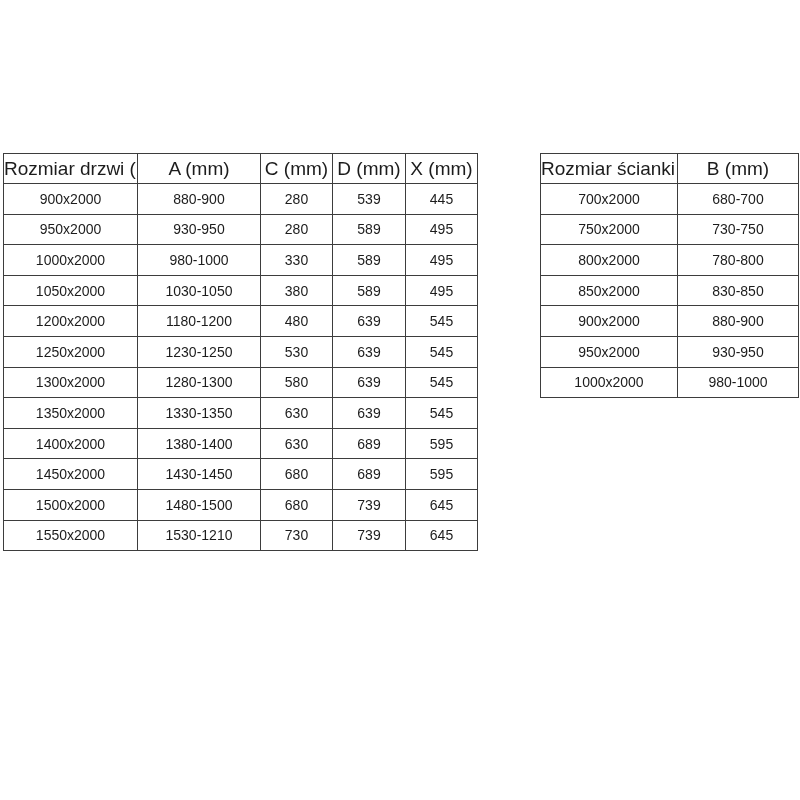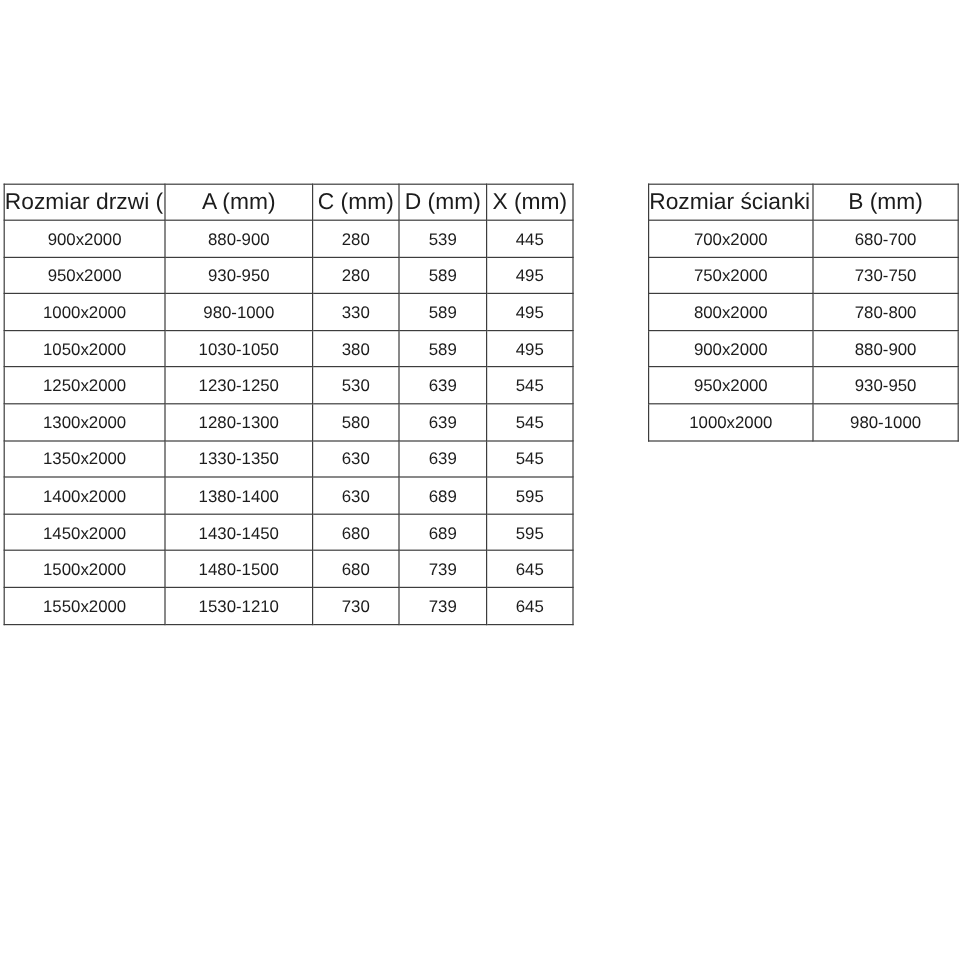--- a/index.html
+++ b/index.html
@@ -95,20 +95,27 @@
           <td>495</td>
         </tr>
         <tr>
           <td>1050x2000</td>
           <td>1030-1050</td>
           <td>380</td>
           <td>589</td>
           <td>495</td>
         </tr>
         <tr>
+          <td>1200x2000</td>
+          <td>1180-1200</td>
+          <td>480</td>
+          <td>639</td>
+          <td>545</td>
+        </tr>
+        <tr>
           <td>1250x2000</td>
           <td>1230-1250</td>
           <td>530</td>
           <td>639</td>
           <td>545</td>
         </tr>
         <tr>
           <td>1300x2000</td>
           <td>1280-1300</td>
           <td>580</td>
@@ -171,20 +178,24 @@
         </tr>
         <tr>
           <td>750x2000</td>
           <td>730-750</td>
         </tr>
         <tr>
           <td>800x2000</td>
           <td>780-800</td>
         </tr>
         <tr>
+          <td>850x2000</td>
+          <td>830-850</td>
+        </tr>
+        <tr>
           <td>900x2000</td>
           <td>880-900</td>
         </tr>
         <tr>
           <td>950x2000</td>
           <td>930-950</td>
         </tr>
         <tr>
           <td>1000x2000</td>
           <td>980-1000</td>

